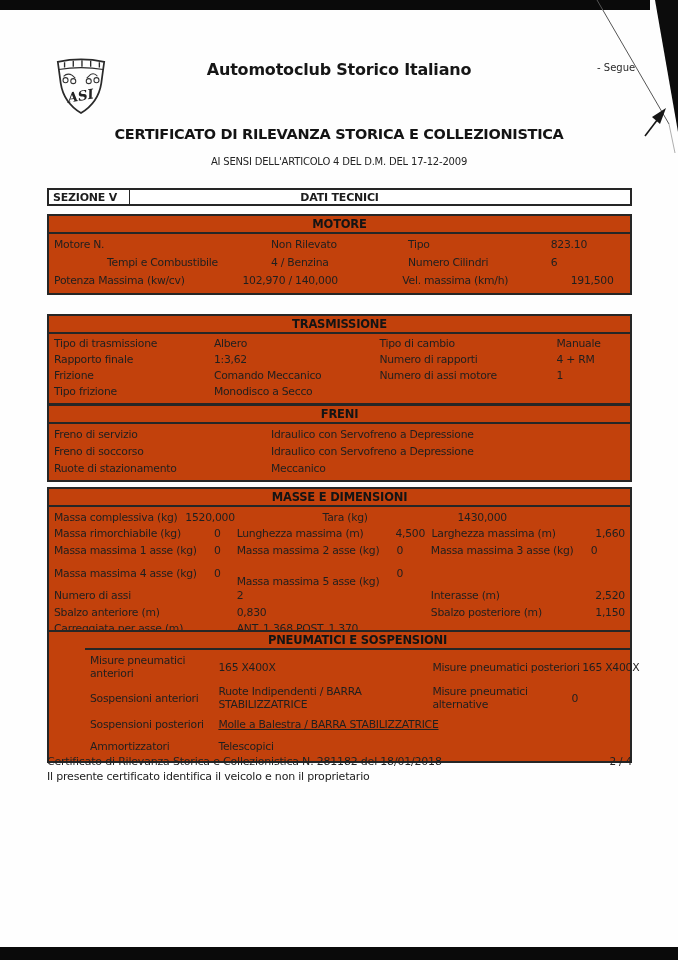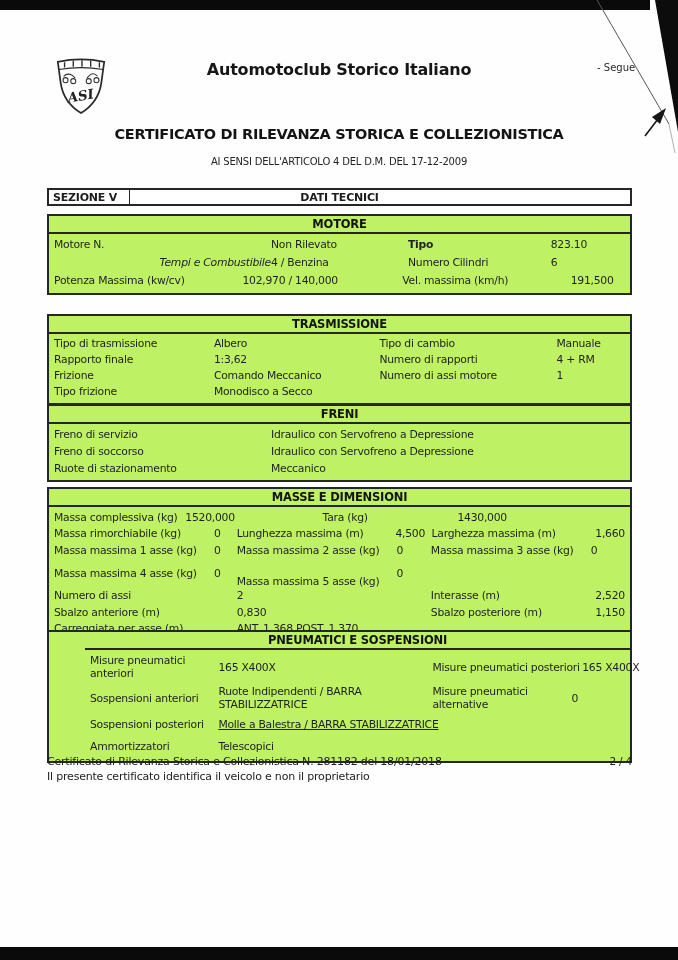--- a/index.html
+++ b/index.html
@@ -24,21 +24,21 @@
   
   .sezbar{position:absolute;left:47px;top:188px;width:585px;height:18px;
     border:2px solid #262626;box-sizing:border-box;display:flex;align-items:center;background:#fff;}
   .sezbar .left-cell{width:81px;height:100%;border-right:1.5px solid #262626;
     display:flex;align-items:center;padding-left:4px;box-sizing:border-box;
     font-size:11px;font-weight:bold;letter-spacing:-0.2px;}
   .sezbar .center-cell{position:absolute;left:0;width:100%;text-align:center;
     font-size:11px;font-weight:bold;letter-spacing:-0.2px;}
   
   .tbl{position:absolute;left:47px;width:585px;border:2px solid #262626;
-    box-sizing:border-box;background:#bef264;}
+    box-sizing:border-box;background:#c2410c;}
   .tbl-title{font-weight:bold;text-align:center;font-size:11.5px;letter-spacing:-0.2px;
     border-bottom:2px solid #262626;padding:1px 0;color:#141414;}
   .tbl-body{padding:2px 0 3px 0;}
   .trow{display:flex;align-items:center;min-height:17px;padding:0 5px;}
   .tcell{font-size:10.8px;letter-spacing:-0.25px;line-height:1.25;box-sizing:border-box;color:#1f1f1f;}
   .sec-motore{top:214px;} .sec-motore .trow{min-height:18px;}
   .sec-trasmissione{top:314px;} .sec-trasmissione .trow{min-height:16px;}
   .sec-freni{top:404px;} .sec-freni .trow{min-height:17px;}
   .sec-masse{top:487px;} .sec-masse .trow{min-height:16.5px;}
   .sec-pneumatici{top:630px;padding-left:36px;} .sec-pneumatici .trow{min-height:18px;padding:2px 5px;}
@@ -85,25 +85,25 @@
     <div class="left-cell">SEZIONE V</div>
     <div class="center-cell">DATI TECNICI</div>
   </div>
 
   <div class="tbl sec-motore">
     <div class="tbl-title">MOTORE</div>
     <div class="tbl-body">
         <div class="trow">
           <div class="tcell" style="width: 38%; text-align: left;">Motore N.</div>
           <div class="tcell" style="width: 24%; text-align: left;">Non Rilevato</div>
-          <div class="tcell" style="width: 25%; text-align: left; font-weight: bold;">Tipo</div>
+          <div class="tcell" style="width: 25%; text-align: left;">Tipo</div>
           <div class="tcell" style="width: 13%; text-align: left;">823.10</div>
         </div>
         <div class="trow">
-          <div class="tcell" style="width: 38%; text-align: right; font-style: italic;">Tempi e Combustibile</div>
+          <div class="tcell" style="width: 38%; text-align: center;">Tempi e Combustibile</div>
           <div class="tcell" style="width: 24%; text-align: left;">4 / Benzina</div>
           <div class="tcell" style="width: 25%; text-align: left;">Numero Cilindri</div>
           <div class="tcell" style="width: 13%; text-align: left;">6</div>
         </div>
         <div class="trow">
           <div class="tcell" style="width: 33%; text-align: left;">Potenza Massima (kw/cv)</div>
           <div class="tcell" style="width: 28%; text-align: left;">102,970 / 140,000</div>
           <div class="tcell" style="width: 22%; text-align: left;">Vel. massima (km/h)</div>
           <div class="tcell" style="width: 15%; text-align: right;">191,500</div>
         </div>

